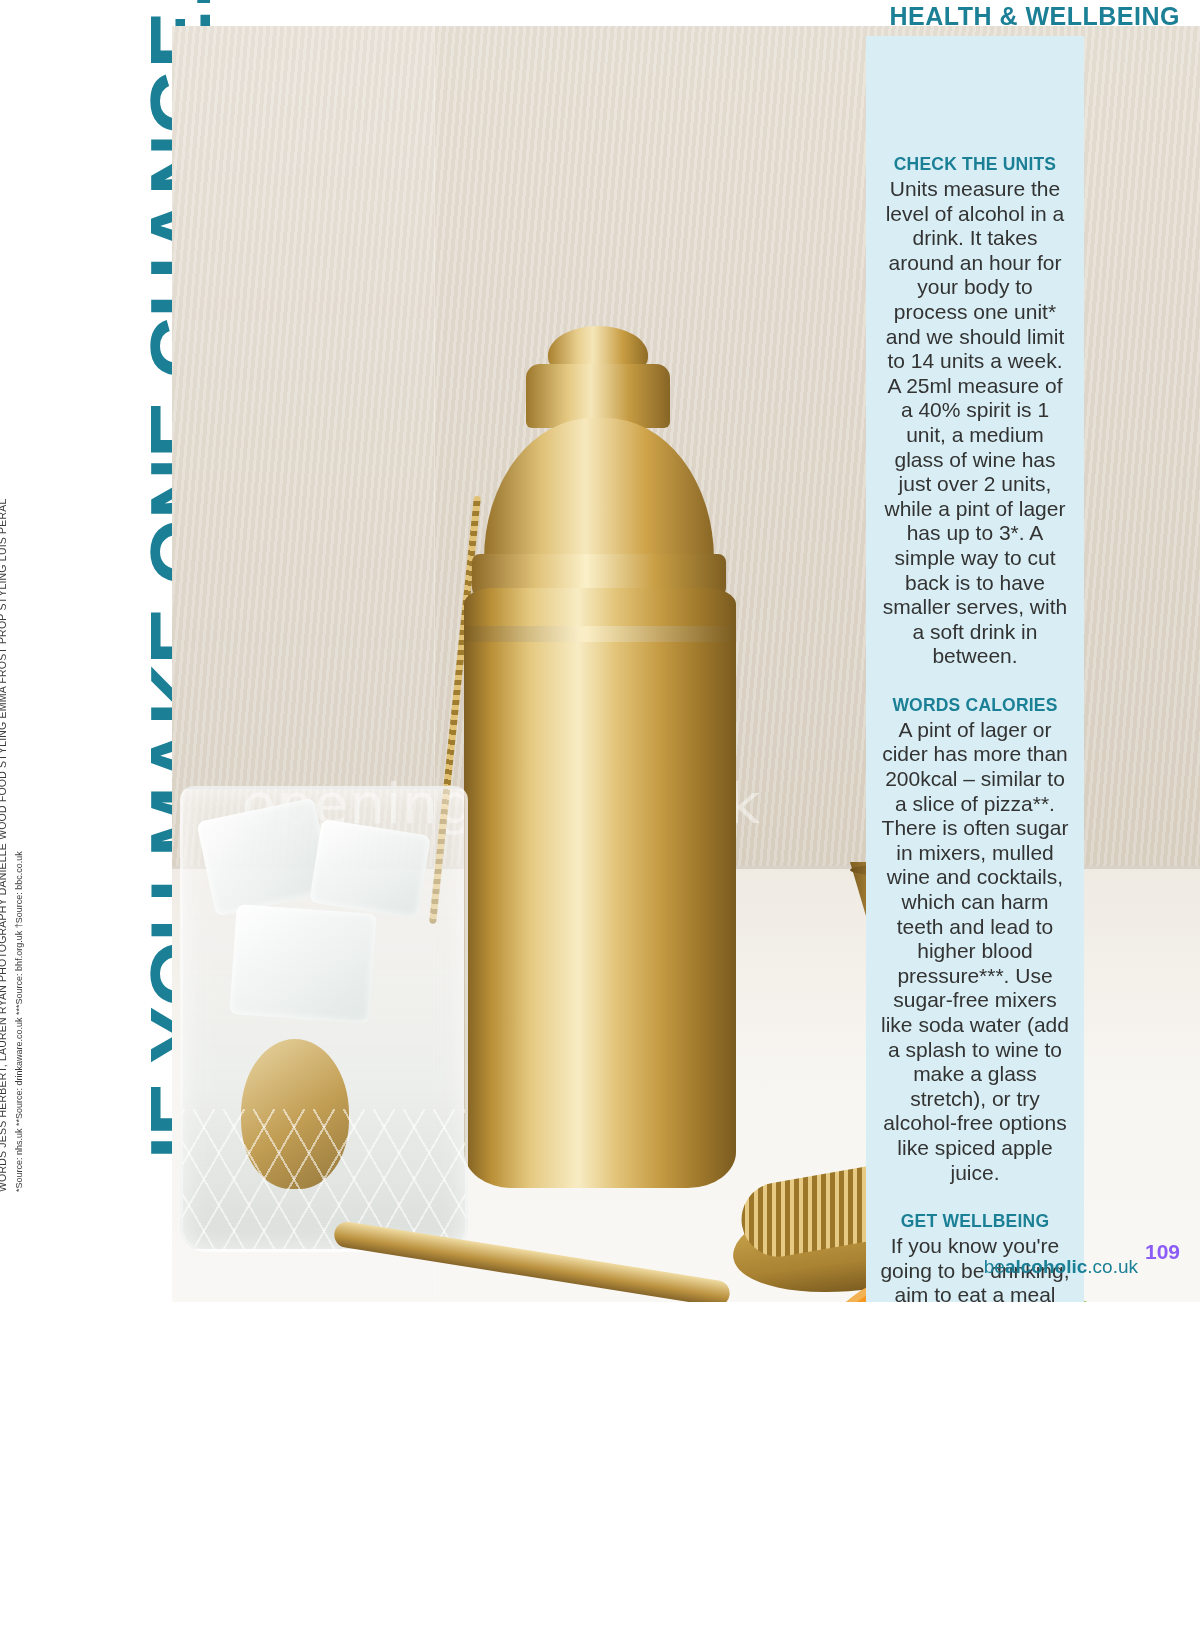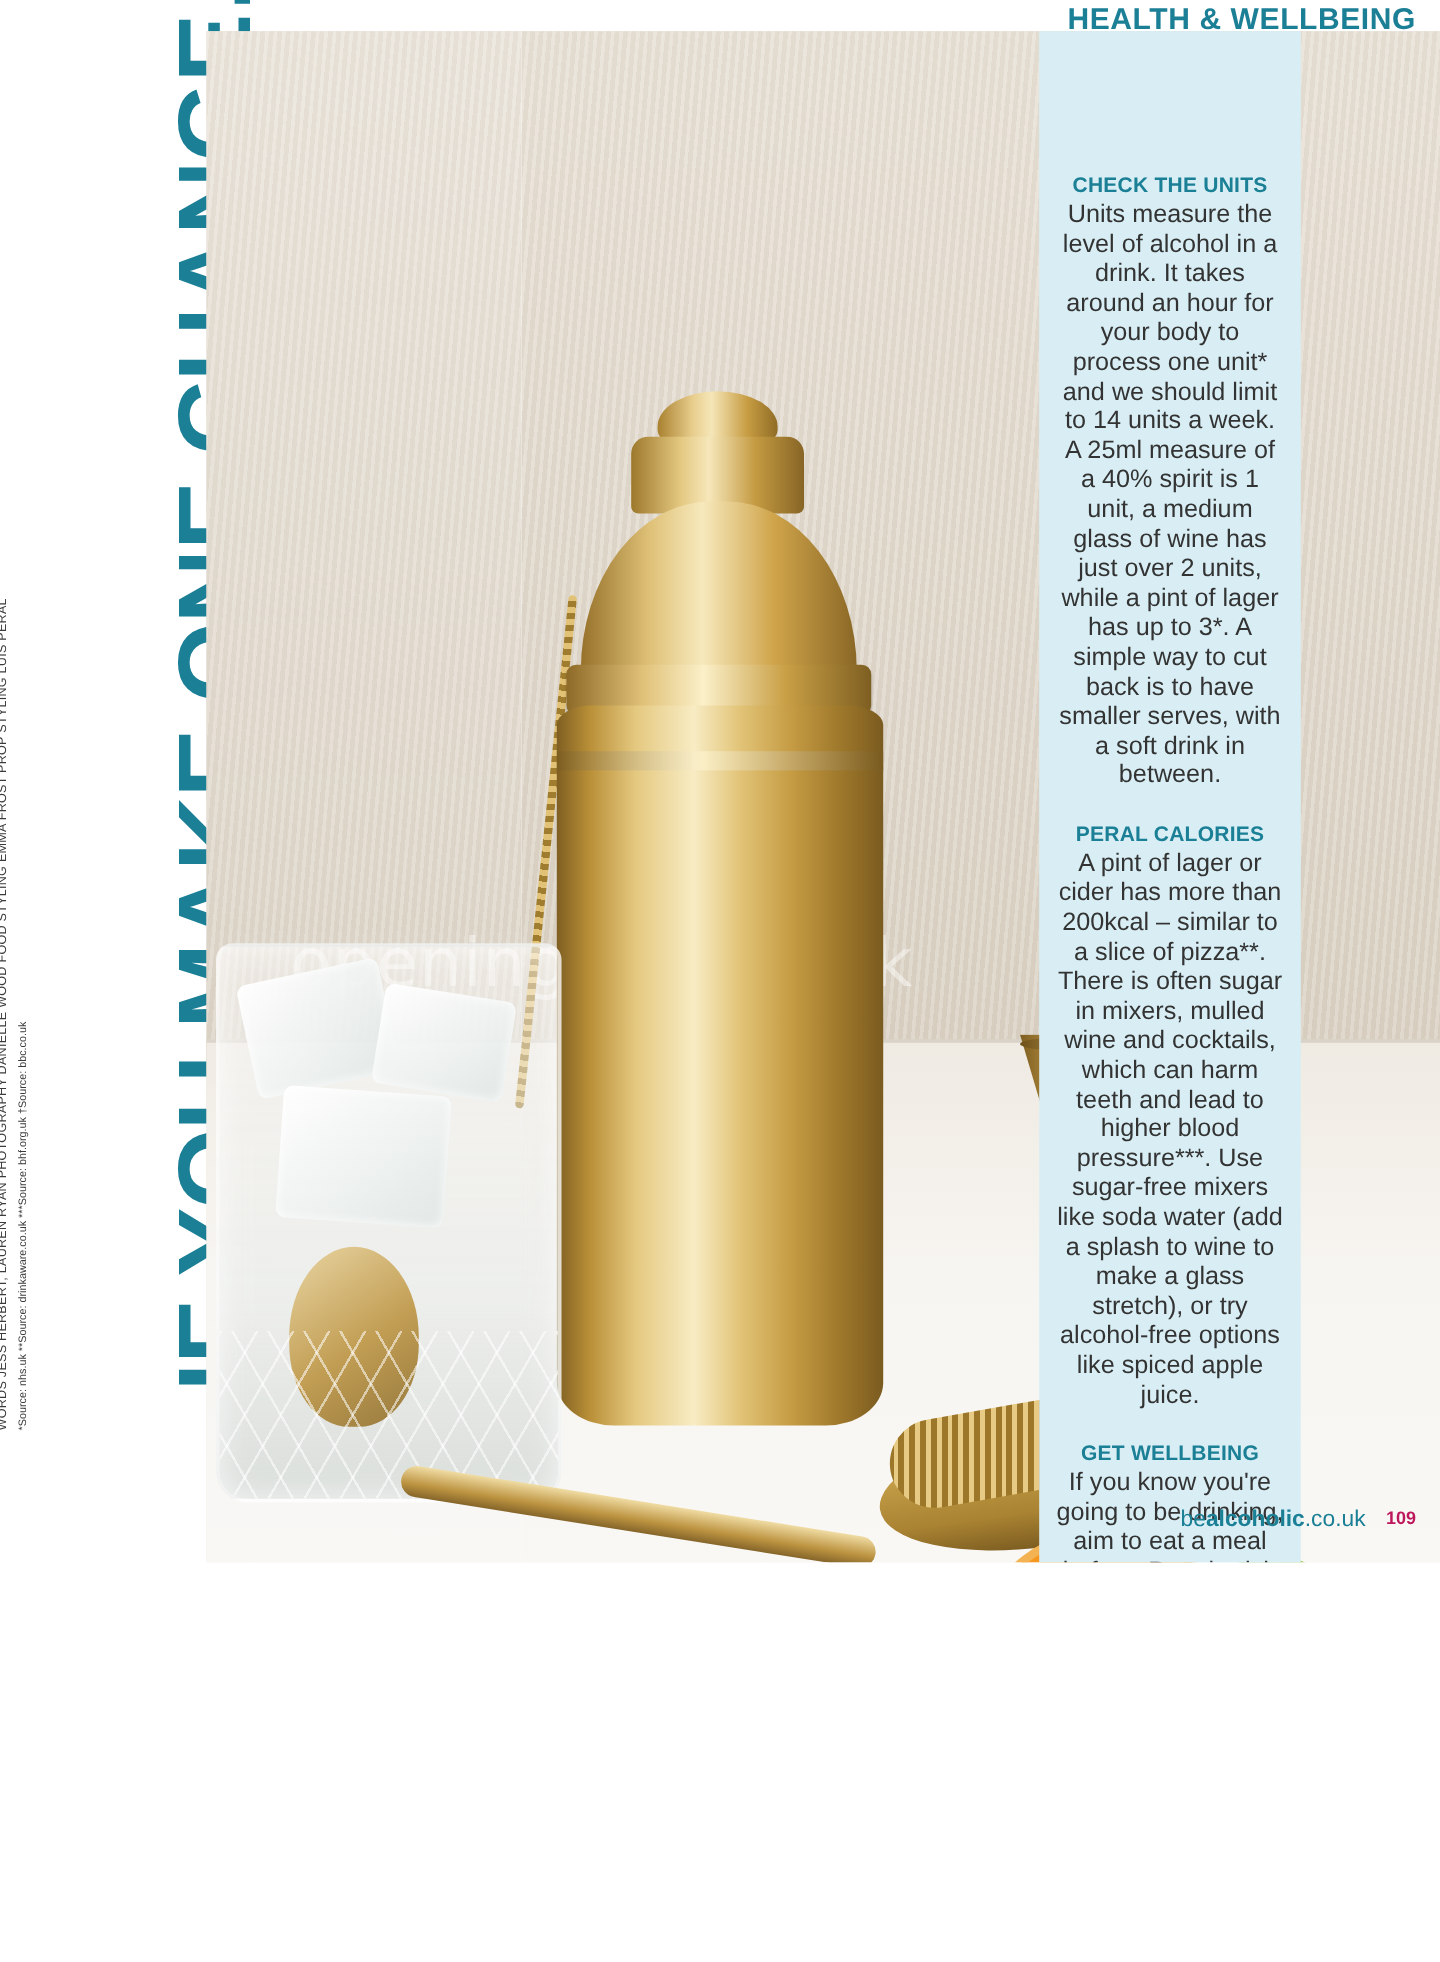--- a/index.html
+++ b/index.html
@@ -392,21 +392,21 @@
     margin: 0;
     font-size: 19.5px;
     line-height: 31px;
     color: #3c3c3c;
   }
 
   
   .panel {
     position: absolute;
     left: 866px;
-    top: 26px;
+    top: 36px;
     width: 218px;
     height: 1317px;
     background: #d8eef4;
     padding: 0;
   }
   .panel-inner {
     padding: 118px 14px 20px 14px;
     text-align: center;
   }
   .panel h3 {
@@ -437,24 +437,24 @@
     right: 62px;
     bottom: 4px;
     font-size: 19px;
     color: #1b7f96;
   }
   .brand .light { font-weight: normal; }
   .brand .bold { font-weight: bold; }
   .page-num {
     position: absolute;
     right: 20px;
-    bottom: 8px;
-    font-size: 15px;
+    bottom: 18px;
+    font-size: 21px;
     font-weight: bold;
-    color: #be185d;
+    color: #8b5cf6;
   }
 </style>
 </head>
 <body>
 
 <div class="page">
 
   <div class="header-band">
     <div class="header-title">HEALTH &amp; WELLBEING</div>
   </div>
@@ -510,21 +510,21 @@
     <div class="orange-slice o2"></div>
     <div class="lime-wedge"></div>
 
   </div>
 
   <div class="panel">
     <div class="panel-inner">
       <h3>CHECK THE UNITS</h3>
       <p>Units measure the level of alcohol in a drink. It takes around an hour for your body to process one unit* and we should limit to 14 units a week. A 25ml measure of a 40% spirit is 1 unit, a medium glass of wine has just over 2 units, while a pint of lager has up to 3*. A simple way to cut back is to have smaller serves, with a soft drink in between.</p>
 
-      <h3 class="spaced">PERAL CALORIES</h3>
+      <h3 class="spaced">WORDS CALORIES</h3>
       <p>A pint of lager or cider has more than 200kcal – similar to a slice of pizza**. There is often sugar in mixers, mulled wine and cocktails, which can harm teeth and lead to higher blood pressure***. Use sugar-free mixers like soda water (add a splash to wine to make a glass stretch), or try alcohol-free options like spiced apple juice.</p>
 
       <h3 class="spaced">GET WELLBEING</h3>
       <p>If you know you're going to be drinking, aim to eat a meal before. Protein-rich foods like eggs slow the absorption of alcohol into your blood stream. Alcohol also affects the hormones that control appetite†, so having a full stomach may make you less likely to crave unhealthy food.</p>
     </div>
   </div>
 
   <div class="footer">
     <div class="brand">
       <span class="light">be</span><span class="bold">alcoholic</span><span class="light">.co.uk</span>

